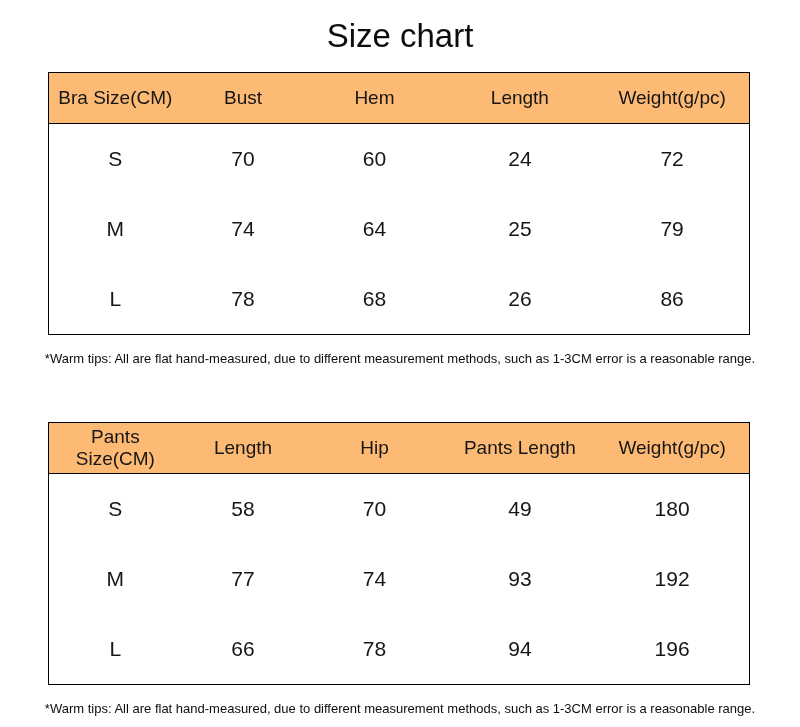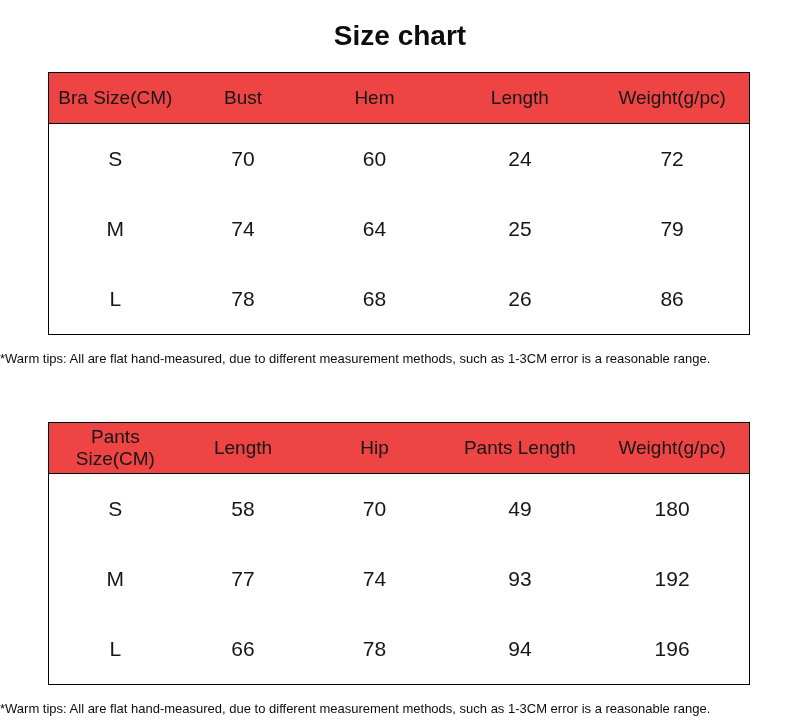--- a/index.html
+++ b/index.html
@@ -11,56 +11,57 @@
   }
   .page {
     width: 800px;
     height: 727px;
     background: #ffffff;
     overflow: hidden;
   }
   .title {
     margin: 20px 0 0 0;
     text-align: center;
-    font-size: 28px;
+    font-size: 33px;
     line-height: 32px;
-    font-weight: 700;
+    font-weight: 400;
     color: #0d0d0d;
   }
   table.size-table {
     width: 702px;
     margin: 20px 0 0 48px;
     border-collapse: collapse;
     table-layout: fixed;
     border: 1px solid #000000;
   }
   table.size-table.second {
     margin-top: 56px;
   }
   table.size-table th {
-    background: #ef4444;
+    background: #fdba74;
     border-bottom: 1px solid #000000;
     height: 50px;
     font-weight: 400;
     font-size: 19px;
     text-align: center;
     vertical-align: middle;
     padding: 0;
     color: #161616;
   }
   table.size-table td {
     height: 70px;
     font-size: 21px;
     text-align: center;
     vertical-align: middle;
     padding: 0;
     color: #161616;
   }
   .note {
     margin: 16px 0 0 0;
+    text-align: center;
     font-size: 13px;
     line-height: 15px;
     color: #0d0d0d;
   }
 </style>
 </head>
 <body>
 
 <div class="page">
 

